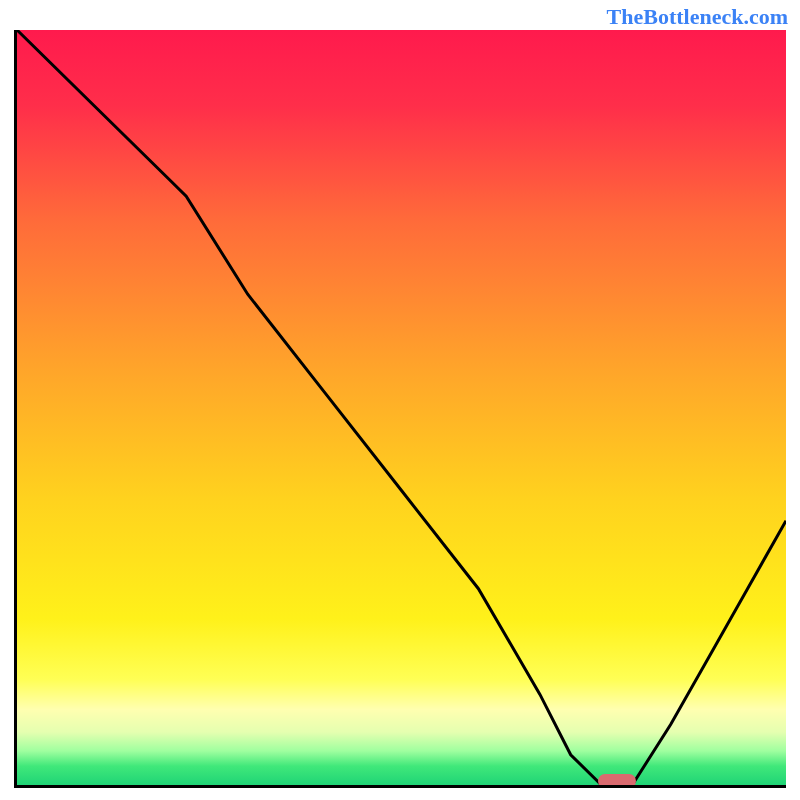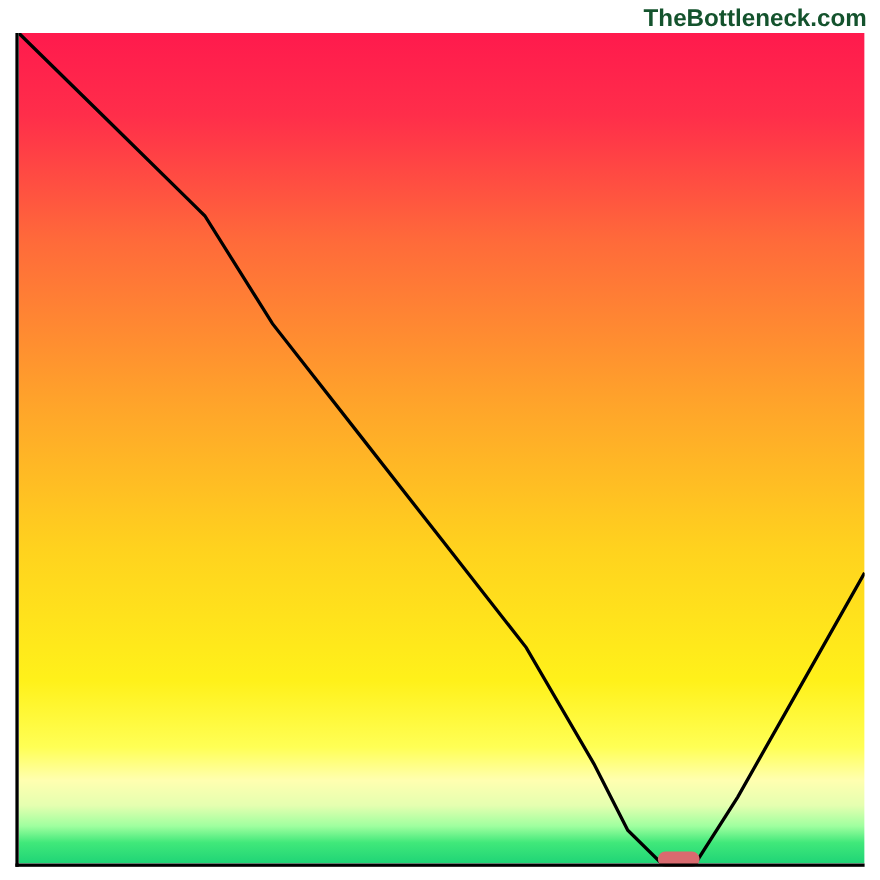--- a/index.html
+++ b/index.html
@@ -10,23 +10,23 @@
     font-family: Arial, Helvetica, sans-serif;
     position: relative;
     overflow: hidden;
   }
   .watermark {
     position: absolute;
     top: 4px;
     right: 12px;
     font-size: 22px;
     font-weight: bold;
-    color: #14532d;
+    color: #3b82f6;
     z-index: 10;
-    font-family: Liberation Sans, sans-serif;
+    font-family: Liberation Serif, serif;
   }
   .chart-frame {
     position: absolute;
     left: 14px;
     top: 30px;
     width: 772px;
     height: 758px;
     border-left: 3px solid #000;
     border-bottom: 3px solid #000;
   }

